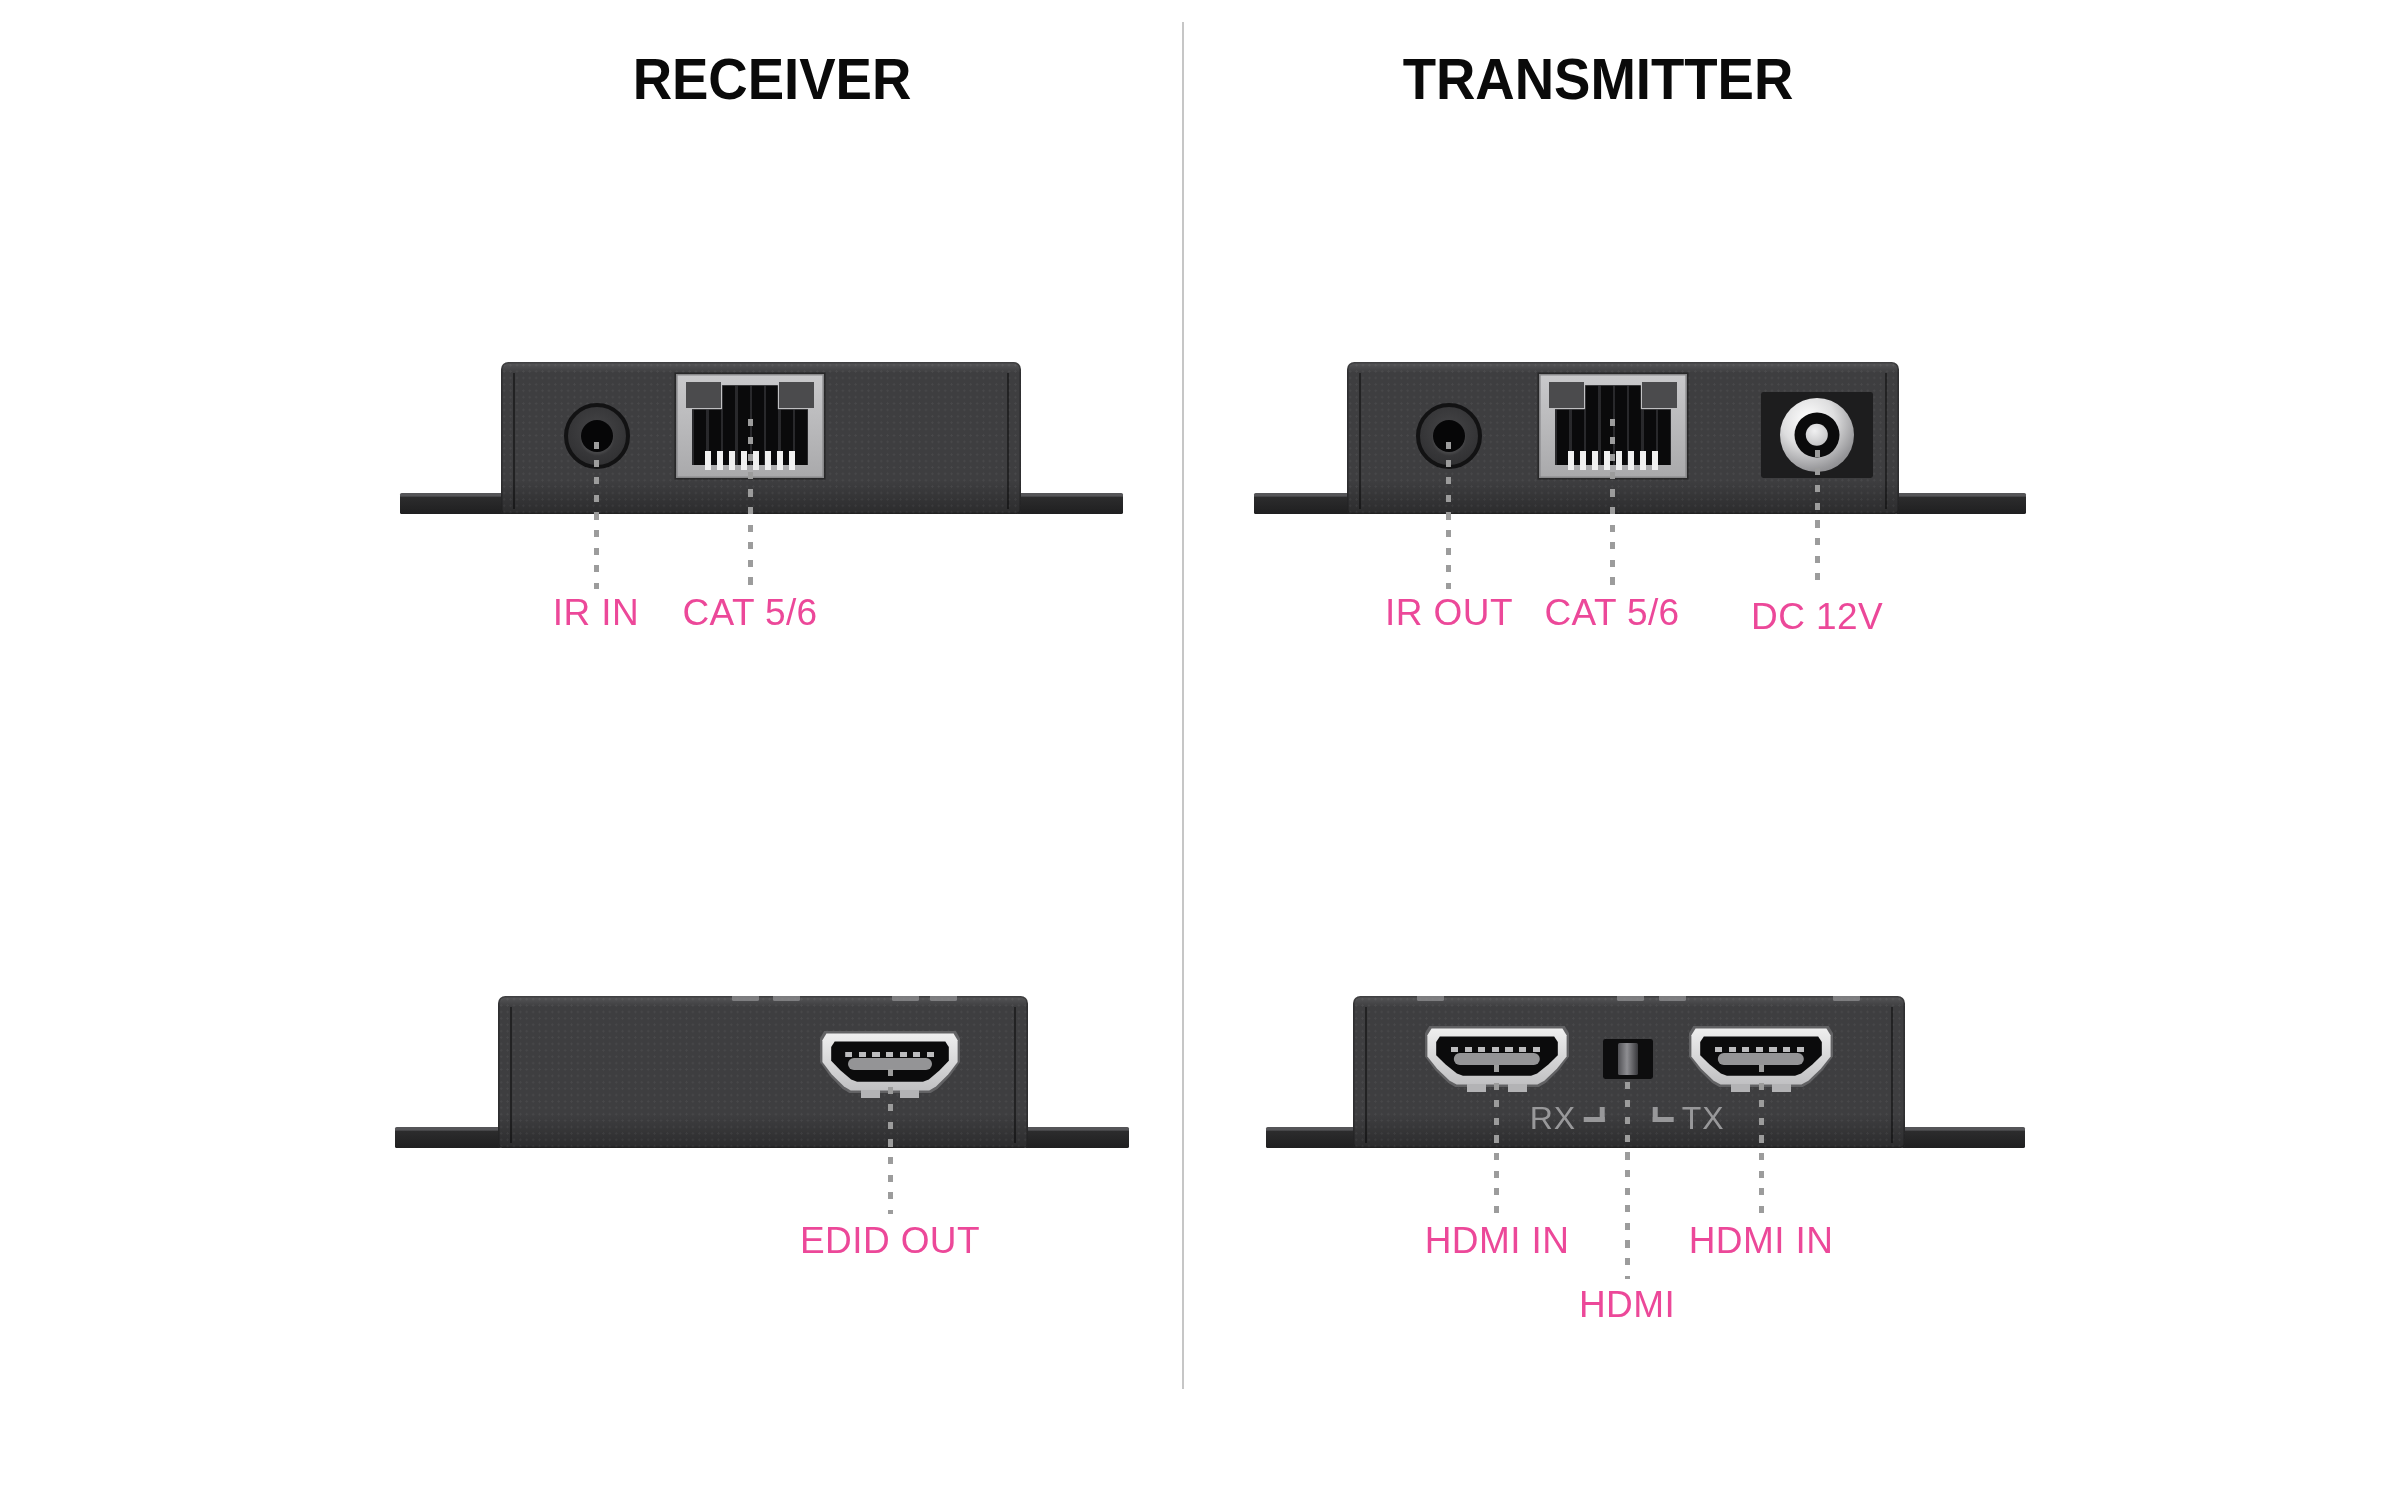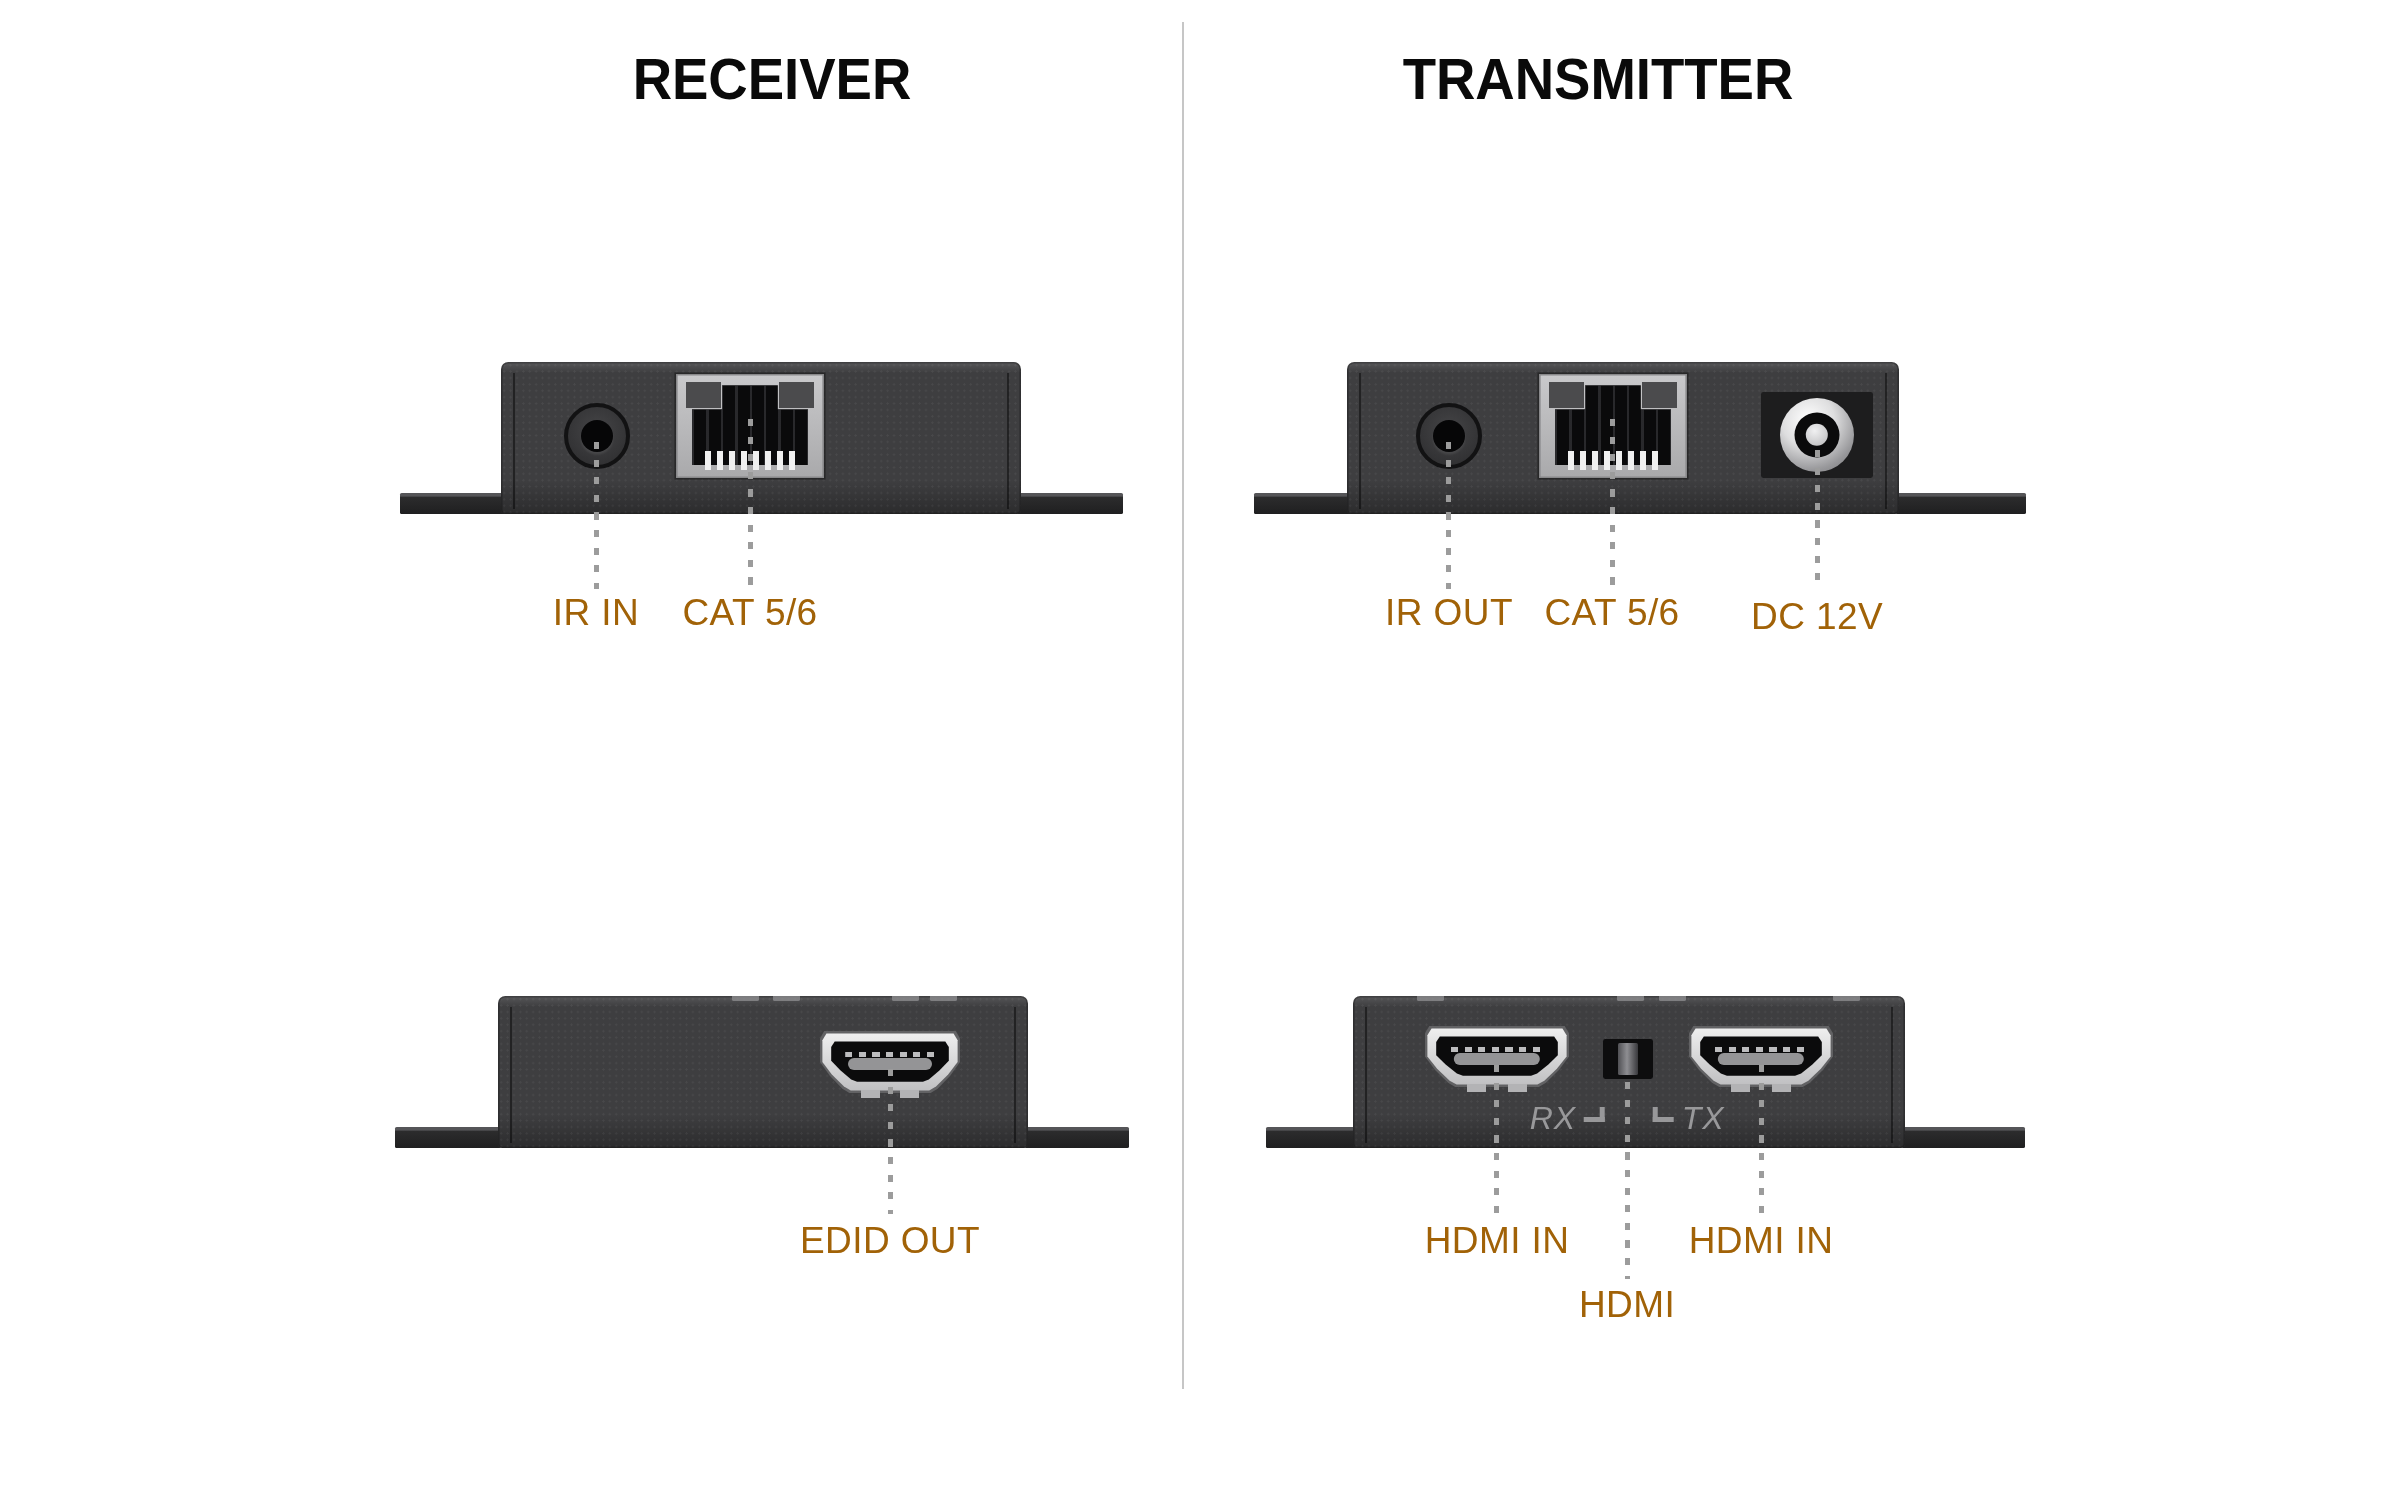--- a/index.html
+++ b/index.html
@@ -127,21 +127,21 @@
   .case-print .corner{width:21px;height:14.4px;box-sizing:border-box;display:inline-block;margin-bottom:8px;}
   .case-print .corner.left{border-right:5.6px solid #98989a;border-bottom:5.6px solid #98989a;margin-left:8px;margin-right:24px;}
   .case-print .corner.right{border-left:5.6px solid #98989a;border-bottom:5.6px solid #98989a;margin-right:8px;margin-left:24px;}
 
   
   .leader{
     position:absolute;width:4.8px;
     background:repeating-linear-gradient(180deg,#9c9c9c 0 7.2px,transparent 7.2px 17.6px);
   }
   .port-label{
-    position:absolute;font-size:37px;color:#a16207;letter-spacing:0.4px;
+    position:absolute;font-size:37px;color:#ec4899;letter-spacing:0.4px;
     white-space:nowrap;transform:translateX(-50%);
   }
 </style>
 </head>
 <body>
 
 <div id="canvas">
 
   <div class="divider"></div>
 
@@ -242,21 +242,21 @@
   </div>
   <div class="hdmi" style="left:1689px;top:1026px;width:144px;height:61px;">
     <div class="shape"></div>
     <div class="bezel"></div>
     <div class="cavity"></div>
     <div class="pinrow"></div>
     <div class="tongue"></div>
     <div class="tab l"></div>
     <div class="tab r"></div>
   </div>
-  <div class="case-print" style="left:1627px;top:1100px;font-style:italic;">
+  <div class="case-print" style="left:1627px;top:1100px;">
     <span>RX</span>
     <span class="corner left"></span>
     <span class="corner right"></span>
     <span>TX</span>
   </div>
   <div class="leader" style="left:1494px;top:1065px;height:149px;"></div>
   <div class="leader" style="left:1625px;top:1082px;height:197px;"></div>
   <div class="leader" style="left:1759px;top:1065px;height:149px;"></div>
   <div class="port-label" style="left:1497px;top:1220px;">HDMI IN</div>
   <div class="port-label" style="left:1761px;top:1220px;">HDMI IN</div>

